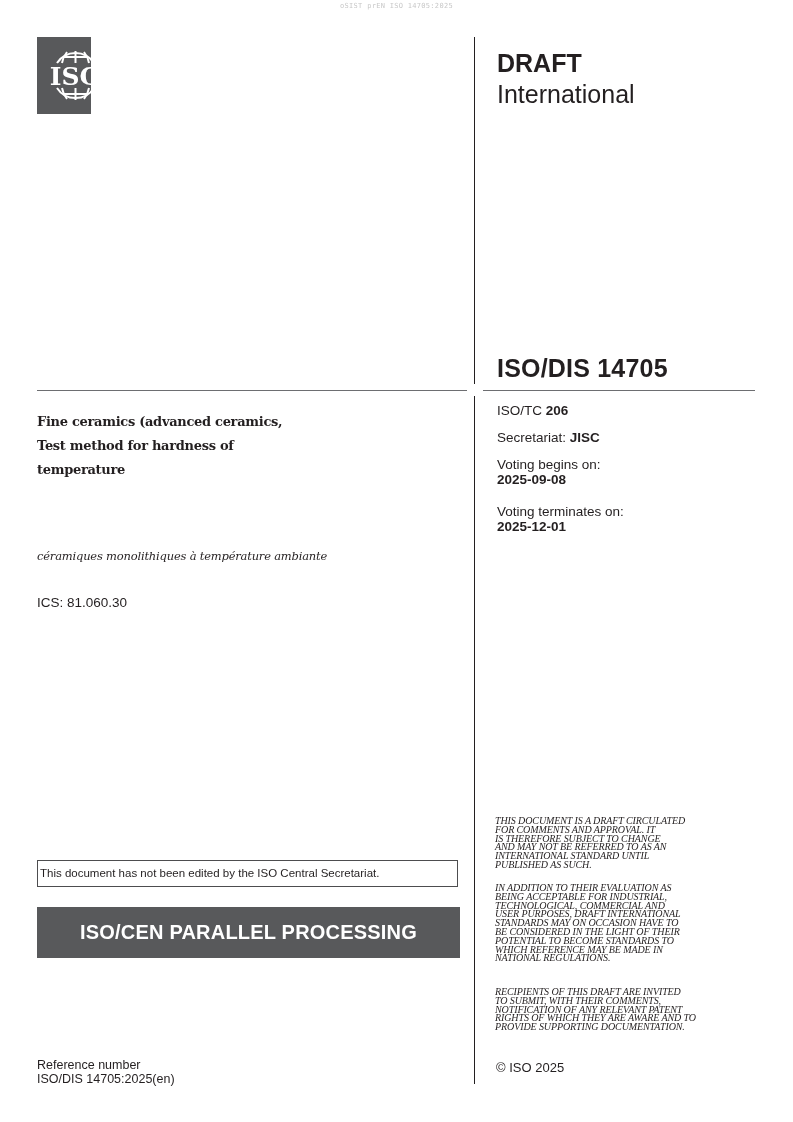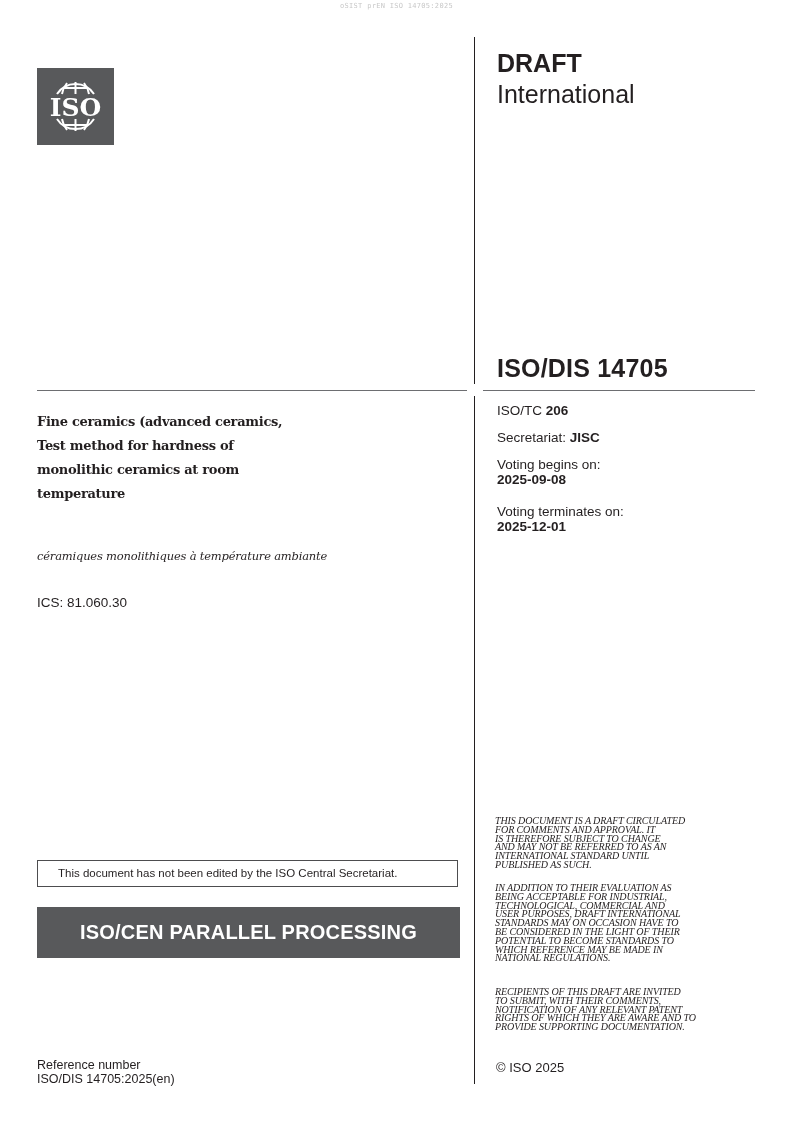--- a/index.html
+++ b/index.html
@@ -1,30 +1,30 @@
 <!DOCTYPE html>
 <html><head>
 <meta charset="utf-8">
 <style>
   html, body { margin: 0; padding: 0; background: #ffffff; }
   body { width: 793px; height: 1122px; position: relative; overflow: hidden; color: #231f20; font-family: "Liberation Sans", sans-serif; }
   .abs { position: absolute; }
   .watermark { top: 2px; left: 0; width: 793px; text-align: center; font-family: "DejaVu Sans Mono", monospace; font-size: 7px; color: #c8c8c8; letter-spacing: 0.3px; }
-  .logo { left: 37px; top: 37px; width: 77px; height: 77px; background: #58595b; margin-top: 31px; }
+  .logo { left: 37px; top: 37px; width: 54px; height: 77px; background: #58595b; }
   .vline { left: 474px; width: 1px; background: #231f20; }
   .hline { height: 1px; background: #6d6e71; }
   .draft-title { left: 497px; top: 48px; font-size: 25px; line-height: 31px; color: #231f20; }
   .draft-title .b { font-weight: bold; }
   .std-num { left: 497px; top: 354px; font-size: 25px; font-weight: bold; color: #231f20; letter-spacing: 0.2px; }
   .meta { left: 497px; font-size: 13.5px; line-height: 15px; color: #231f20; }
   .meta b { font-weight: bold; }
   .title { left: 37px; top: 410px; width: 420px; font-family: "DejaVu Serif", serif; font-weight: bold; font-size: 13px; line-height: 24px; color: #231f20; letter-spacing: -0.3px; }
   .subtitle { left: 37px; top: 549px; width: 400px; font-family: "DejaVu Serif", serif; font-style: italic; font-size: 11.5px; line-height: 15px; color: #231f20; letter-spacing: -0.2px; }
   .ics { left: 37px; top: 595px; font-size: 13.5px; color: #231f20; }
-  .edited-box { left: 37px; top: 860px; width: 421px; height: 27px; border: 1px solid #4d4d4f; box-sizing: border-box; font-size: 11.5px; line-height: 25px; padding-left: 20px; color: #231f20; }
+  .edited-box { left: 37px; top: 860px; width: 421px; height: 27px; border: 1px solid #4d4d4f; box-sizing: border-box; font-size: 11.5px; line-height: 25px; padding-left: 2px; color: #231f20; }
   .parallel { left: 37px; top: 907px; width: 423px; height: 51px; background: #58595b; color: #ffffff; font-weight: bold; font-size: 20px; line-height: 51px; text-align: center; letter-spacing: 0.2px; }
   .notice { left: 495px; width: 210px; font-family: "Liberation Serif", serif; font-size: 10px; line-height: 8.8px; color: #231f20; letter-spacing: -0.1px; font-style: italic; }
   .copyright { left: 496px; top: 1060px; font-size: 13px; color: #231f20; }
   .ref { left: 37px; top: 1058px; font-size: 12.5px; line-height: 14px; color: #231f20; }
 </style>
 </head>
 <body>
 
 <div class="abs watermark">oSIST prEN ISO 14705:2025</div>
 
@@ -71,21 +71,20 @@
   <b>2025-09-08</b>
 </div>
 <div class="abs meta" style="top:504px;">
   <div>Voting terminates on:</div>
   <b>2025-12-01</b>
 </div>
 
 <div class="abs title">
   <div>Fine ceramics (advanced ceramics,</div>
   <div>Test method for hardness of</div>
-  <div>monolithic ceramics at room</div>
   <div>temperature</div>
 </div>
 
 <div class="abs subtitle">
   <div>céramiques monolithiques à température ambiante</div>
 </div>
 
 <div class="abs ics">ICS: 81.060.30</div>
 
 <div class="abs edited-box">This document has not been edited by the ISO Central Secretariat.</div>

